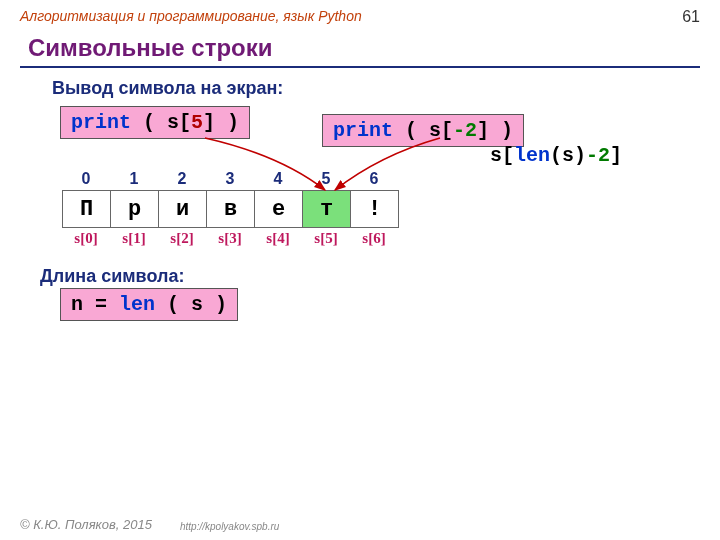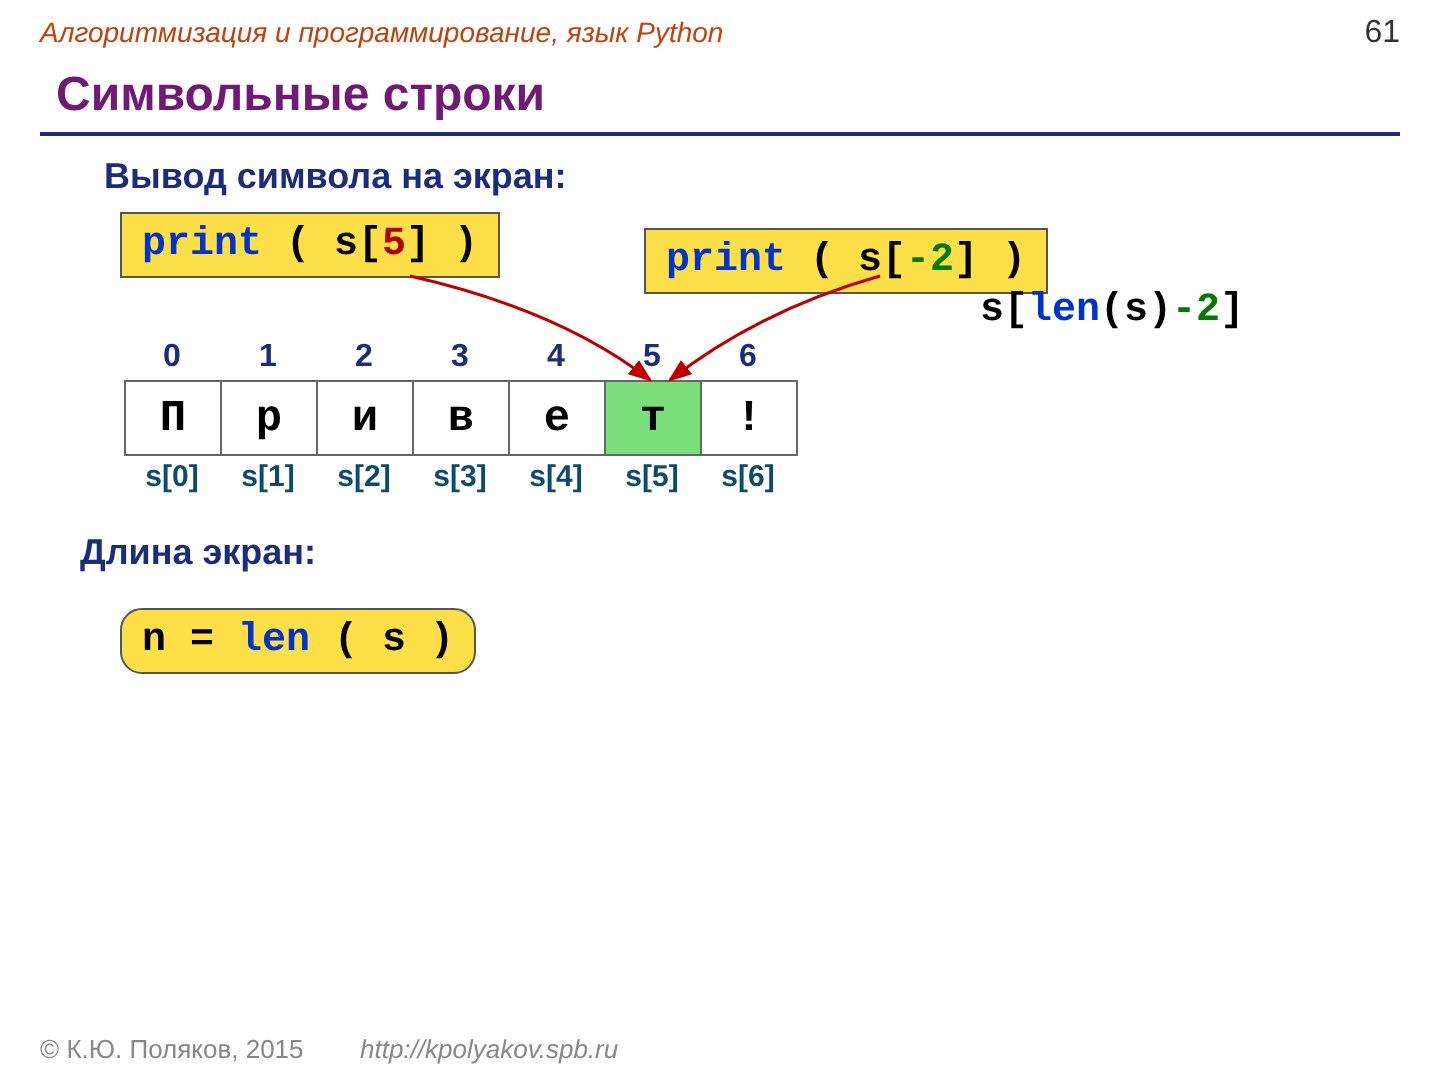--- a/index.html
+++ b/index.html
@@ -46,34 +46,34 @@
   .subtitle1 {
     position: absolute;
     top: 78px;
     left: 52px;
     color: #1b2c7a;
     font-size: 18px;
     font-weight: bold;
   }
   .codebox {
     position: absolute;
-    background: #fde047;
+    background: #f9a8d4;
     border: 1px solid #555;
     font-family: "Courier New", monospace;
     font-size: 20px;
     font-weight: bold;
     padding: 4px 10px;
     white-space: pre;
   }
   .codebox .kw { color: #0033cc; }
   .codebox .num { color: #b00000; }
   .codebox .neg { color: #007a00; }
   .box1 { top: 106px; left: 60px; }
   .box2 { top: 114px; left: 322px; }
-  .box3 { top: 304px; left: 60px; border-radius: 11px; }
+  .box3 { top: 288px; left: 60px; }
   .expr {
     position: absolute;
     top: 144px;
     left: 490px;
     font-family: "Courier New", monospace;
     font-size: 20px;
     font-weight: bold;
   }
   .expr .kw { color: #0033cc; }
   .expr .neg { color: #007a00; }
@@ -105,46 +105,47 @@
     font-size: 22px;
     font-weight: bold;
     background: #fff;
   }
   .char-cell:last-child { border-right: none; }
   .char-cell.highlight { background: #7be07b; }
   .bottom-idx {
     position: absolute;
     top: 230px;
     left: 62px;
-    font-family: Liberation Sans, sans-serif;
+    font-family: Liberation Serif, serif;
     font-size: 15px;
-    color: #0c4a6e;
+    color: #be185d;
     font-weight: bold;
   }
   .bot-cell { display: inline-block; width: 48px; text-align: center; }
   .subtitle2 {
     position: absolute;
     top: 266px;
     left: 40px;
     color: #1b2c7a;
     font-size: 18px;
     font-weight: bold;
   }
   .footer {
     position: absolute;
     bottom: 8px;
     left: 20px;
     font-size: 13px;
+    font-style: italic;
     color: #888;
   }
   .footer-url {
     position: absolute;
     bottom: 8px;
     left: 180px;
-    font-size: 13px;
+    font-size: 10px;
     font-style: italic;
     color: #888;
   }
   svg.arrows {
     position: absolute;
     top: 0;
     left: 0;
     pointer-events: none;
   }
 </style>
@@ -186,18 +187,18 @@
 <svg class="arrows" width="720" height="540">
   <defs>
     <marker id="arrowhead" markerWidth="8" markerHeight="6" refX="7" refY="3" orient="auto">
       <polygon points="0 0, 8 3, 0 6" fill="#c00000"></polygon>
     </marker>
   </defs>
   <path d="M 205 138 Q 280 155 325 190" stroke="#c00000" stroke-width="1.5" fill="none" marker-end="url(#arrowhead)"></path>
   <path d="M 440 138 Q 380 155 335 190" stroke="#c00000" stroke-width="1.5" fill="none" marker-end="url(#arrowhead)"></path>
 </svg>
 
-<div class="subtitle2">Длина экран:</div>
+<div class="subtitle2">Длина символа:</div>
 
 <div class="codebox box3"><span>n = </span><span class="kw">len</span><span> ( s )</span></div>
 
 <div class="footer">© К.Ю. Поляков, 2015</div>
 <div class="footer-url">http://kpolyakov.spb.ru</div>
 
 </body></html>

